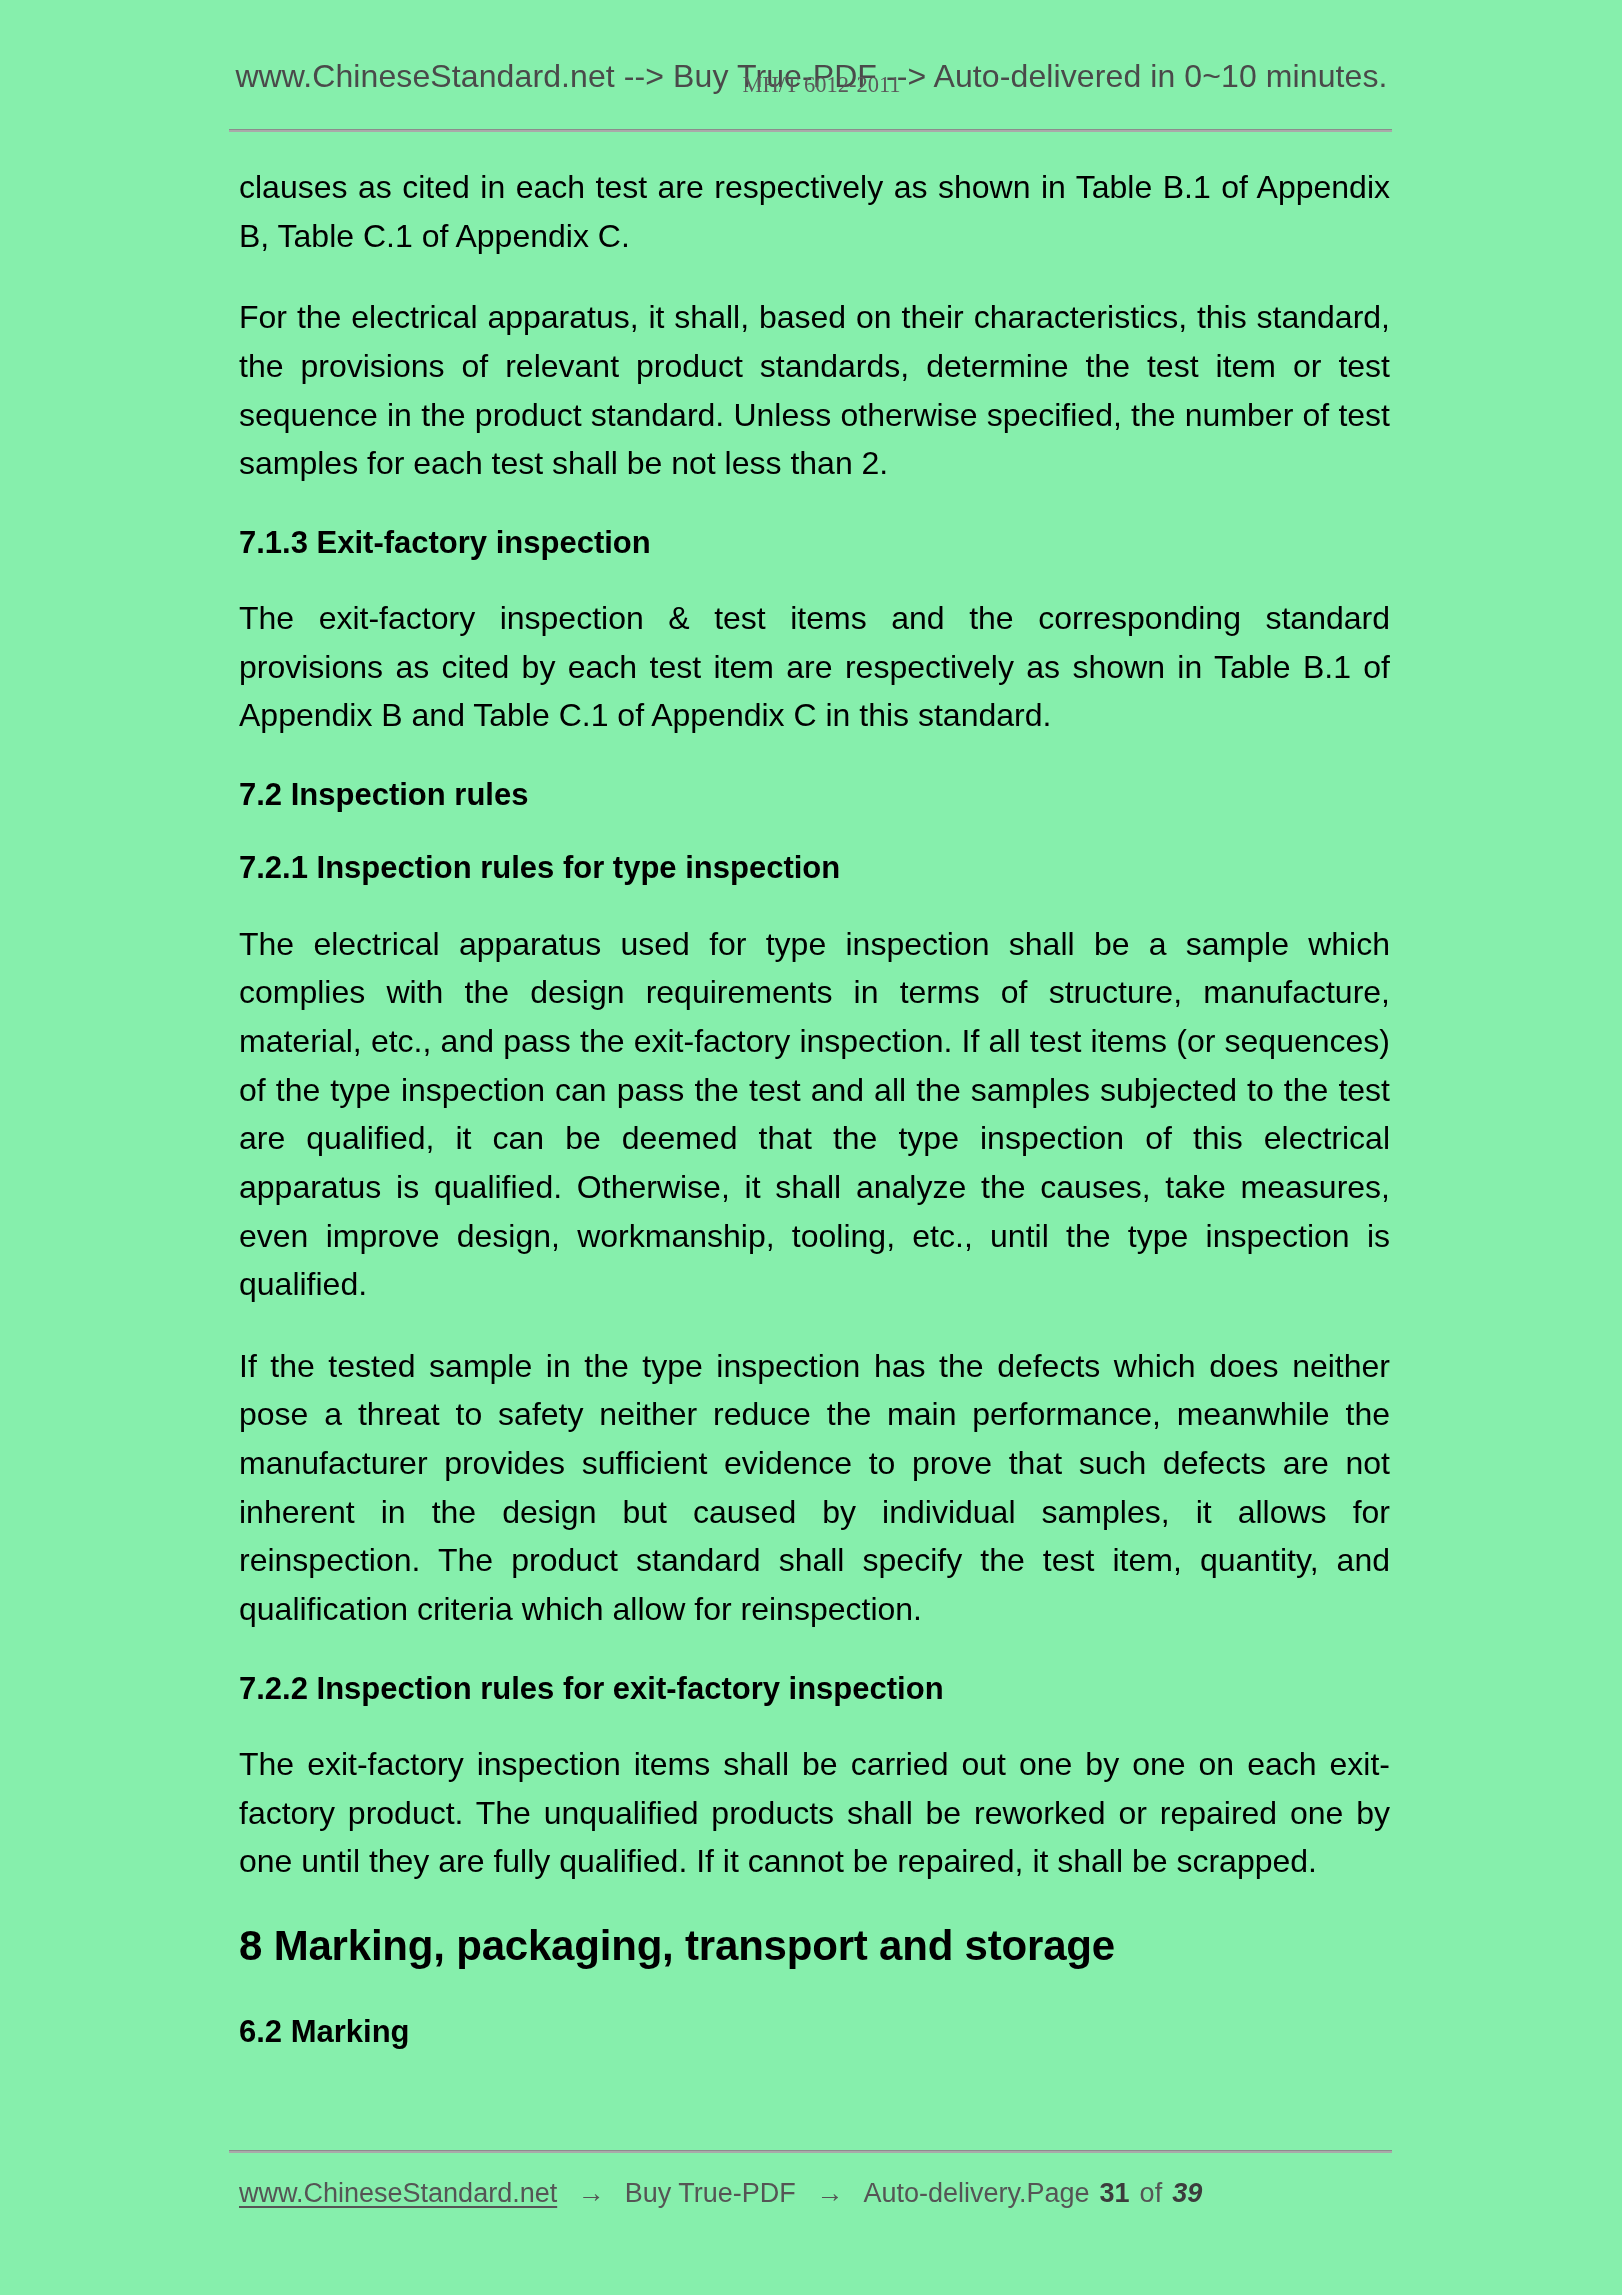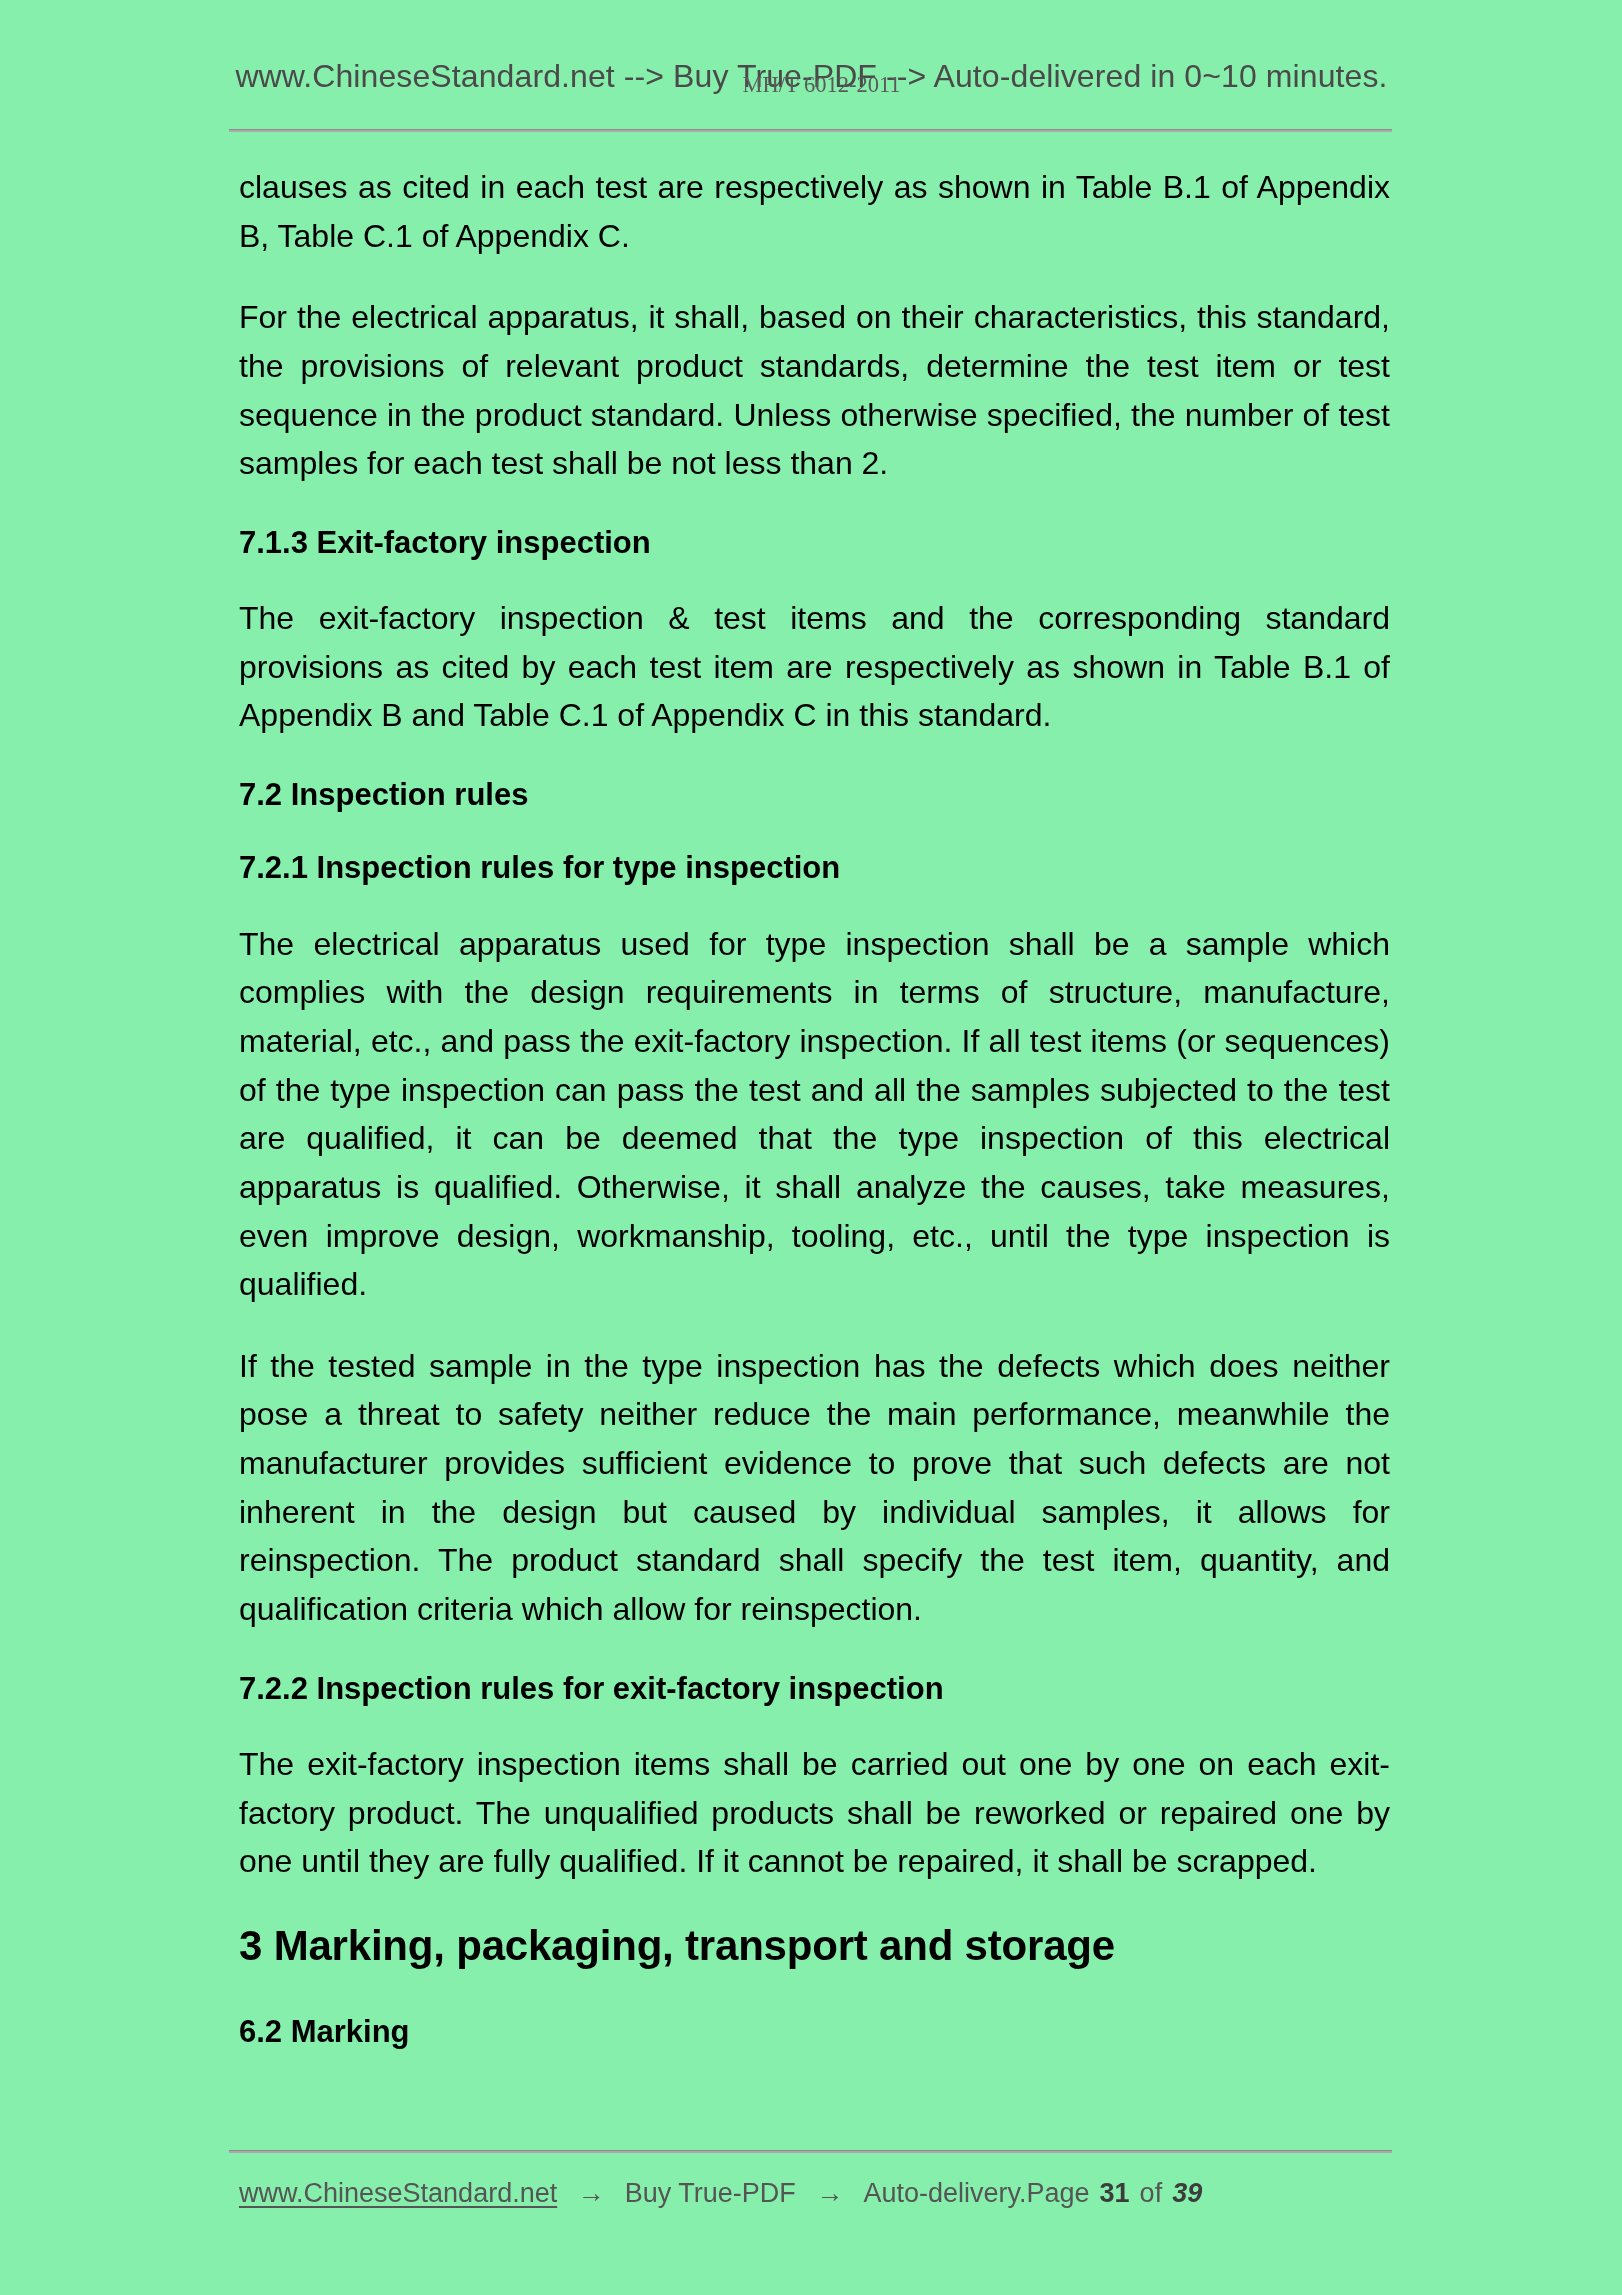--- a/index.html
+++ b/index.html
@@ -183,21 +183,21 @@
     <h3 class="h-sub">7.2.1 Inspection rules for type inspection</h3>
 
     <p class="para">The electrical apparatus used for type inspection shall be a sample which complies with the design requirements in terms of structure, manufacture, material, etc., and pass the exit-factory inspection. If all test items (or sequences) of the type inspection can pass the test and all the samples subjected to the test are qualified, it can be deemed that the type inspection of this electrical apparatus is qualified. Otherwise, it shall analyze the causes, take measures, even improve design, workmanship, tooling, etc., until the type inspection is qualified.</p>
 
     <p class="para">If the tested sample in the type inspection has the defects which does neither pose a threat to safety neither reduce the main performance, meanwhile the manufacturer provides sufficient evidence to prove that such defects are not inherent in the design but caused by individual samples, it allows for reinspection. The product standard shall specify the test item, quantity, and qualification criteria which allow for reinspection.</p>
 
     <h3 class="h-sub">7.2.2 Inspection rules for exit-factory inspection</h3>
 
     <p class="para">The exit-factory inspection items shall be carried out one by one on each exit-factory product. The unqualified products shall be reworked or repaired one by one until they are fully qualified. If it cannot be repaired, it shall be scrapped.</p>
 
-    <h2 class="h-major">3 Marking, packaging, transport and storage</h2>
+    <h2 class="h-major">8 Marking, packaging, transport and storage</h2>
 
     <h3 class="h-sub">6.2 Marking</h3>
 
   </div>
 
   <div class="footer-rule"></div>
 
   <div class="footer">
     <div class="footer-left">
       <span class="footer-link">www.ChineseStandard.net</span>

